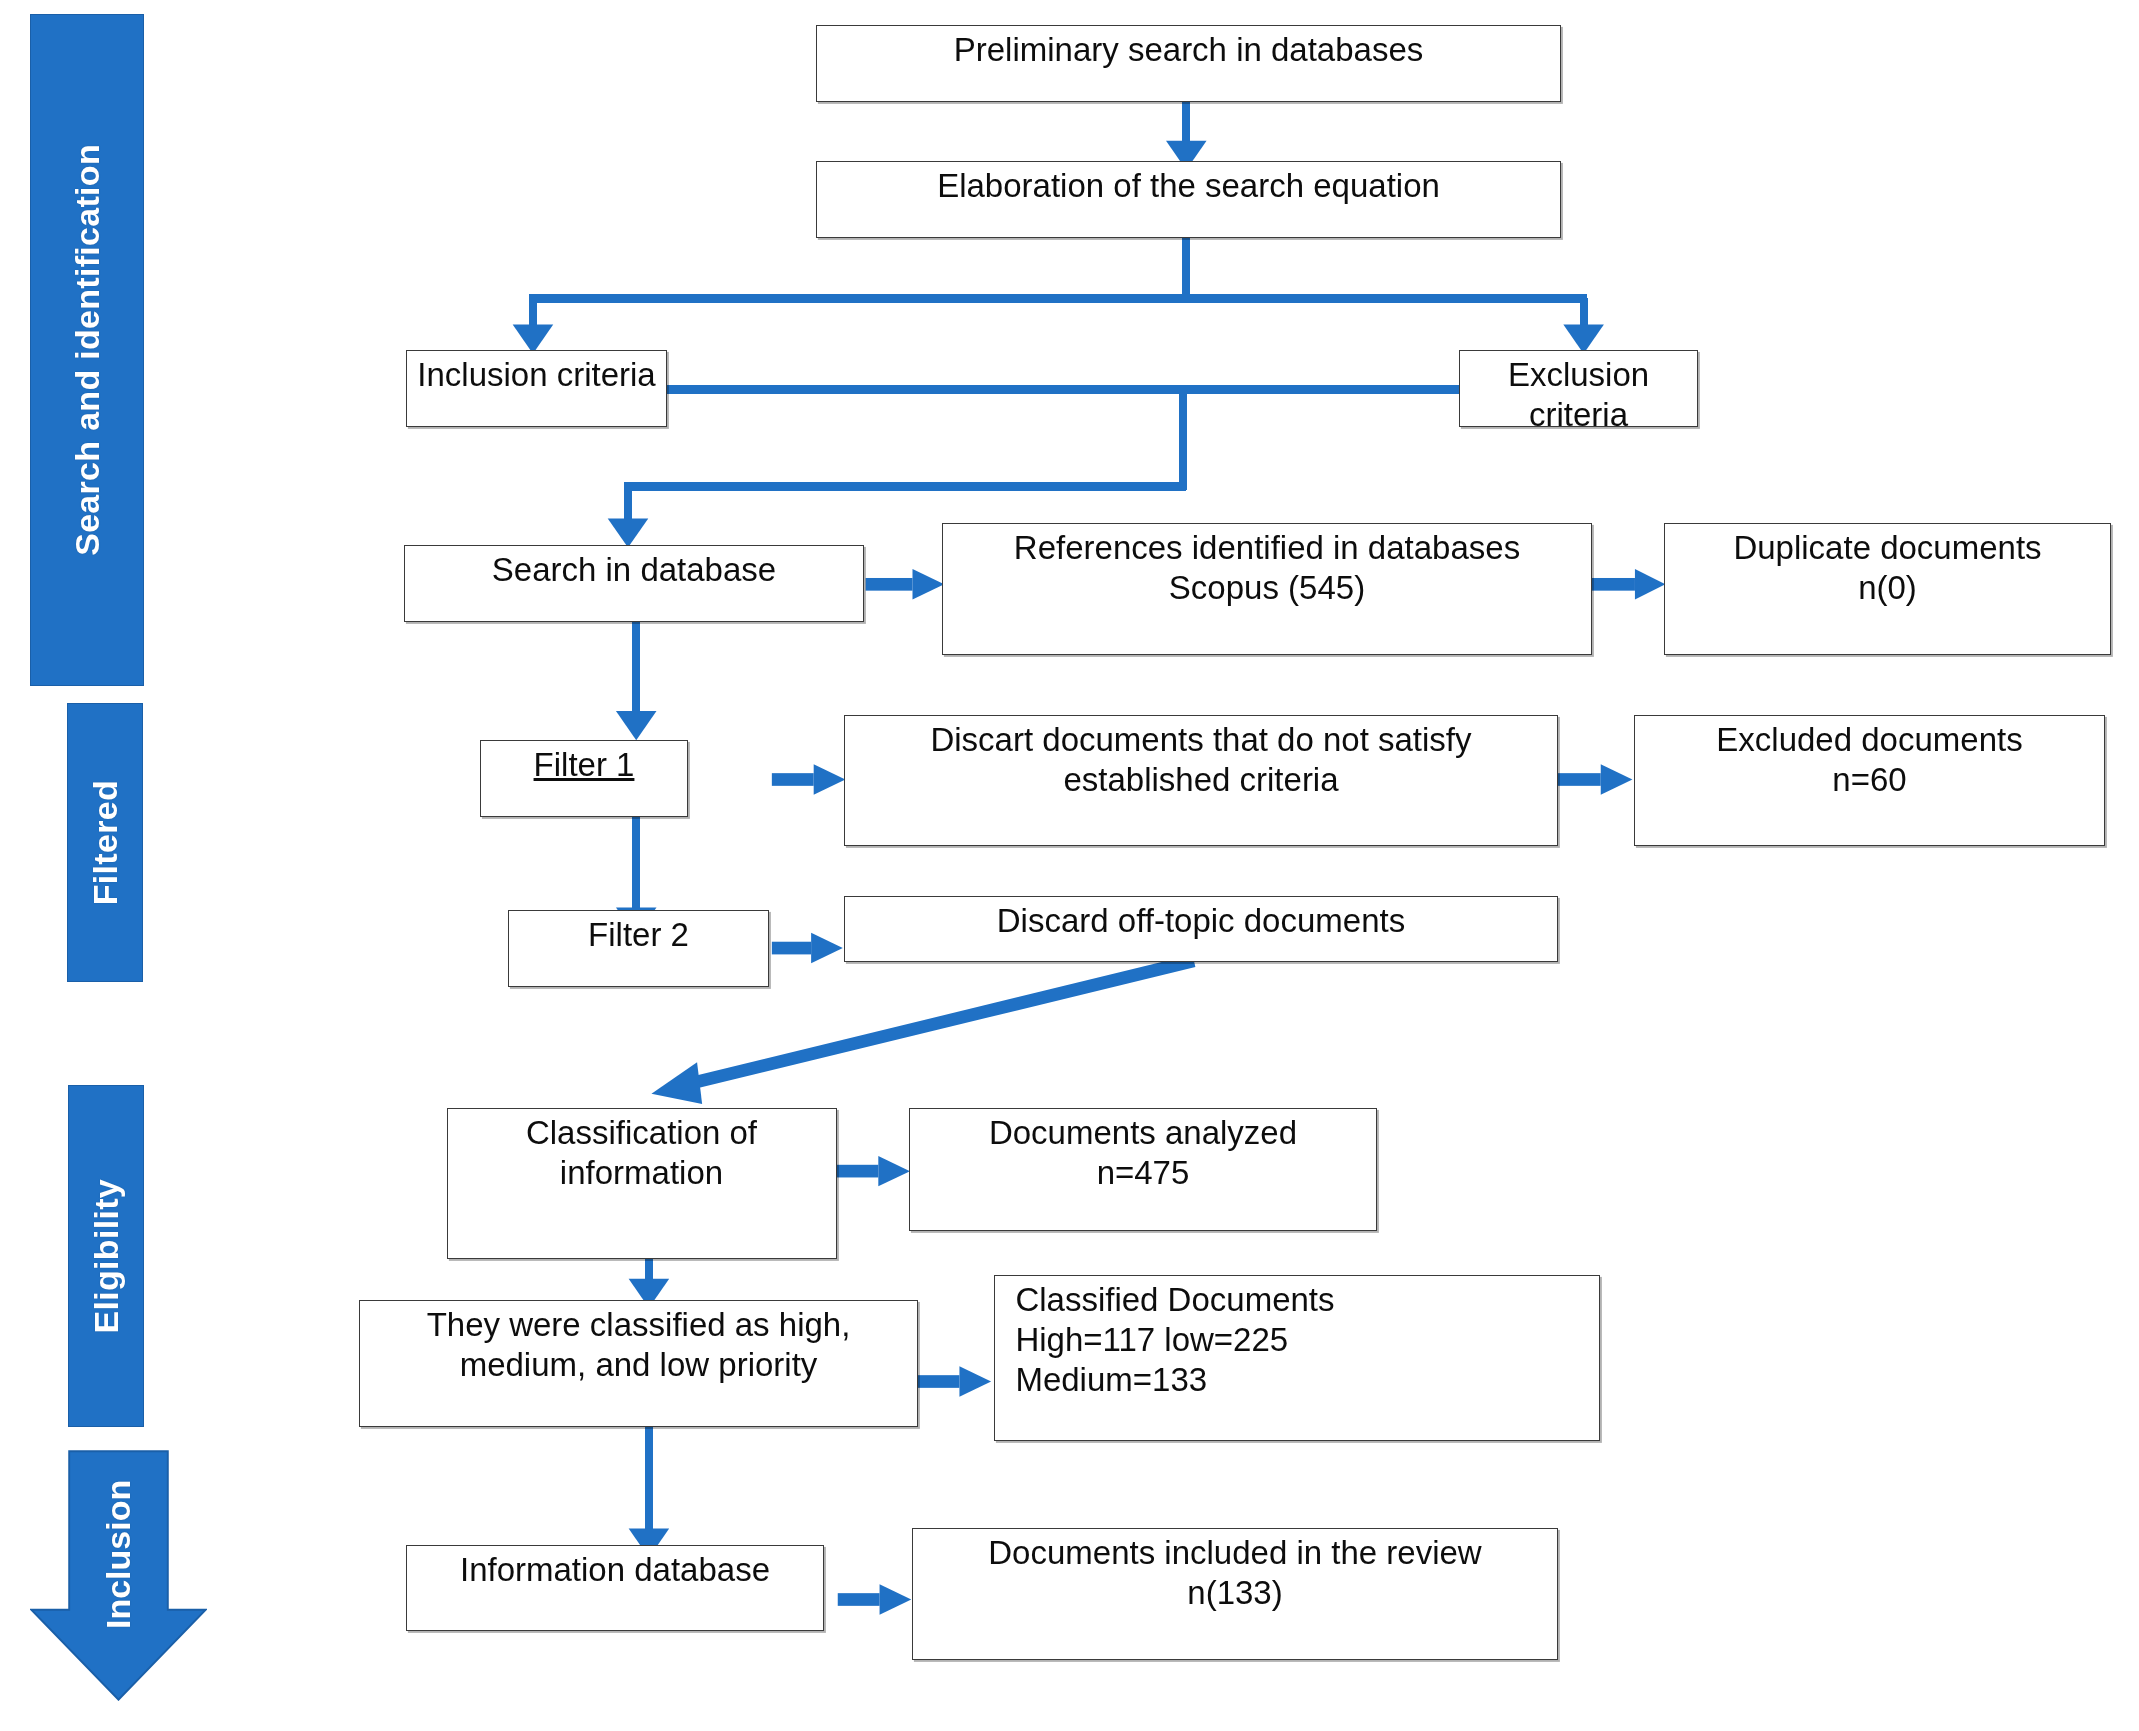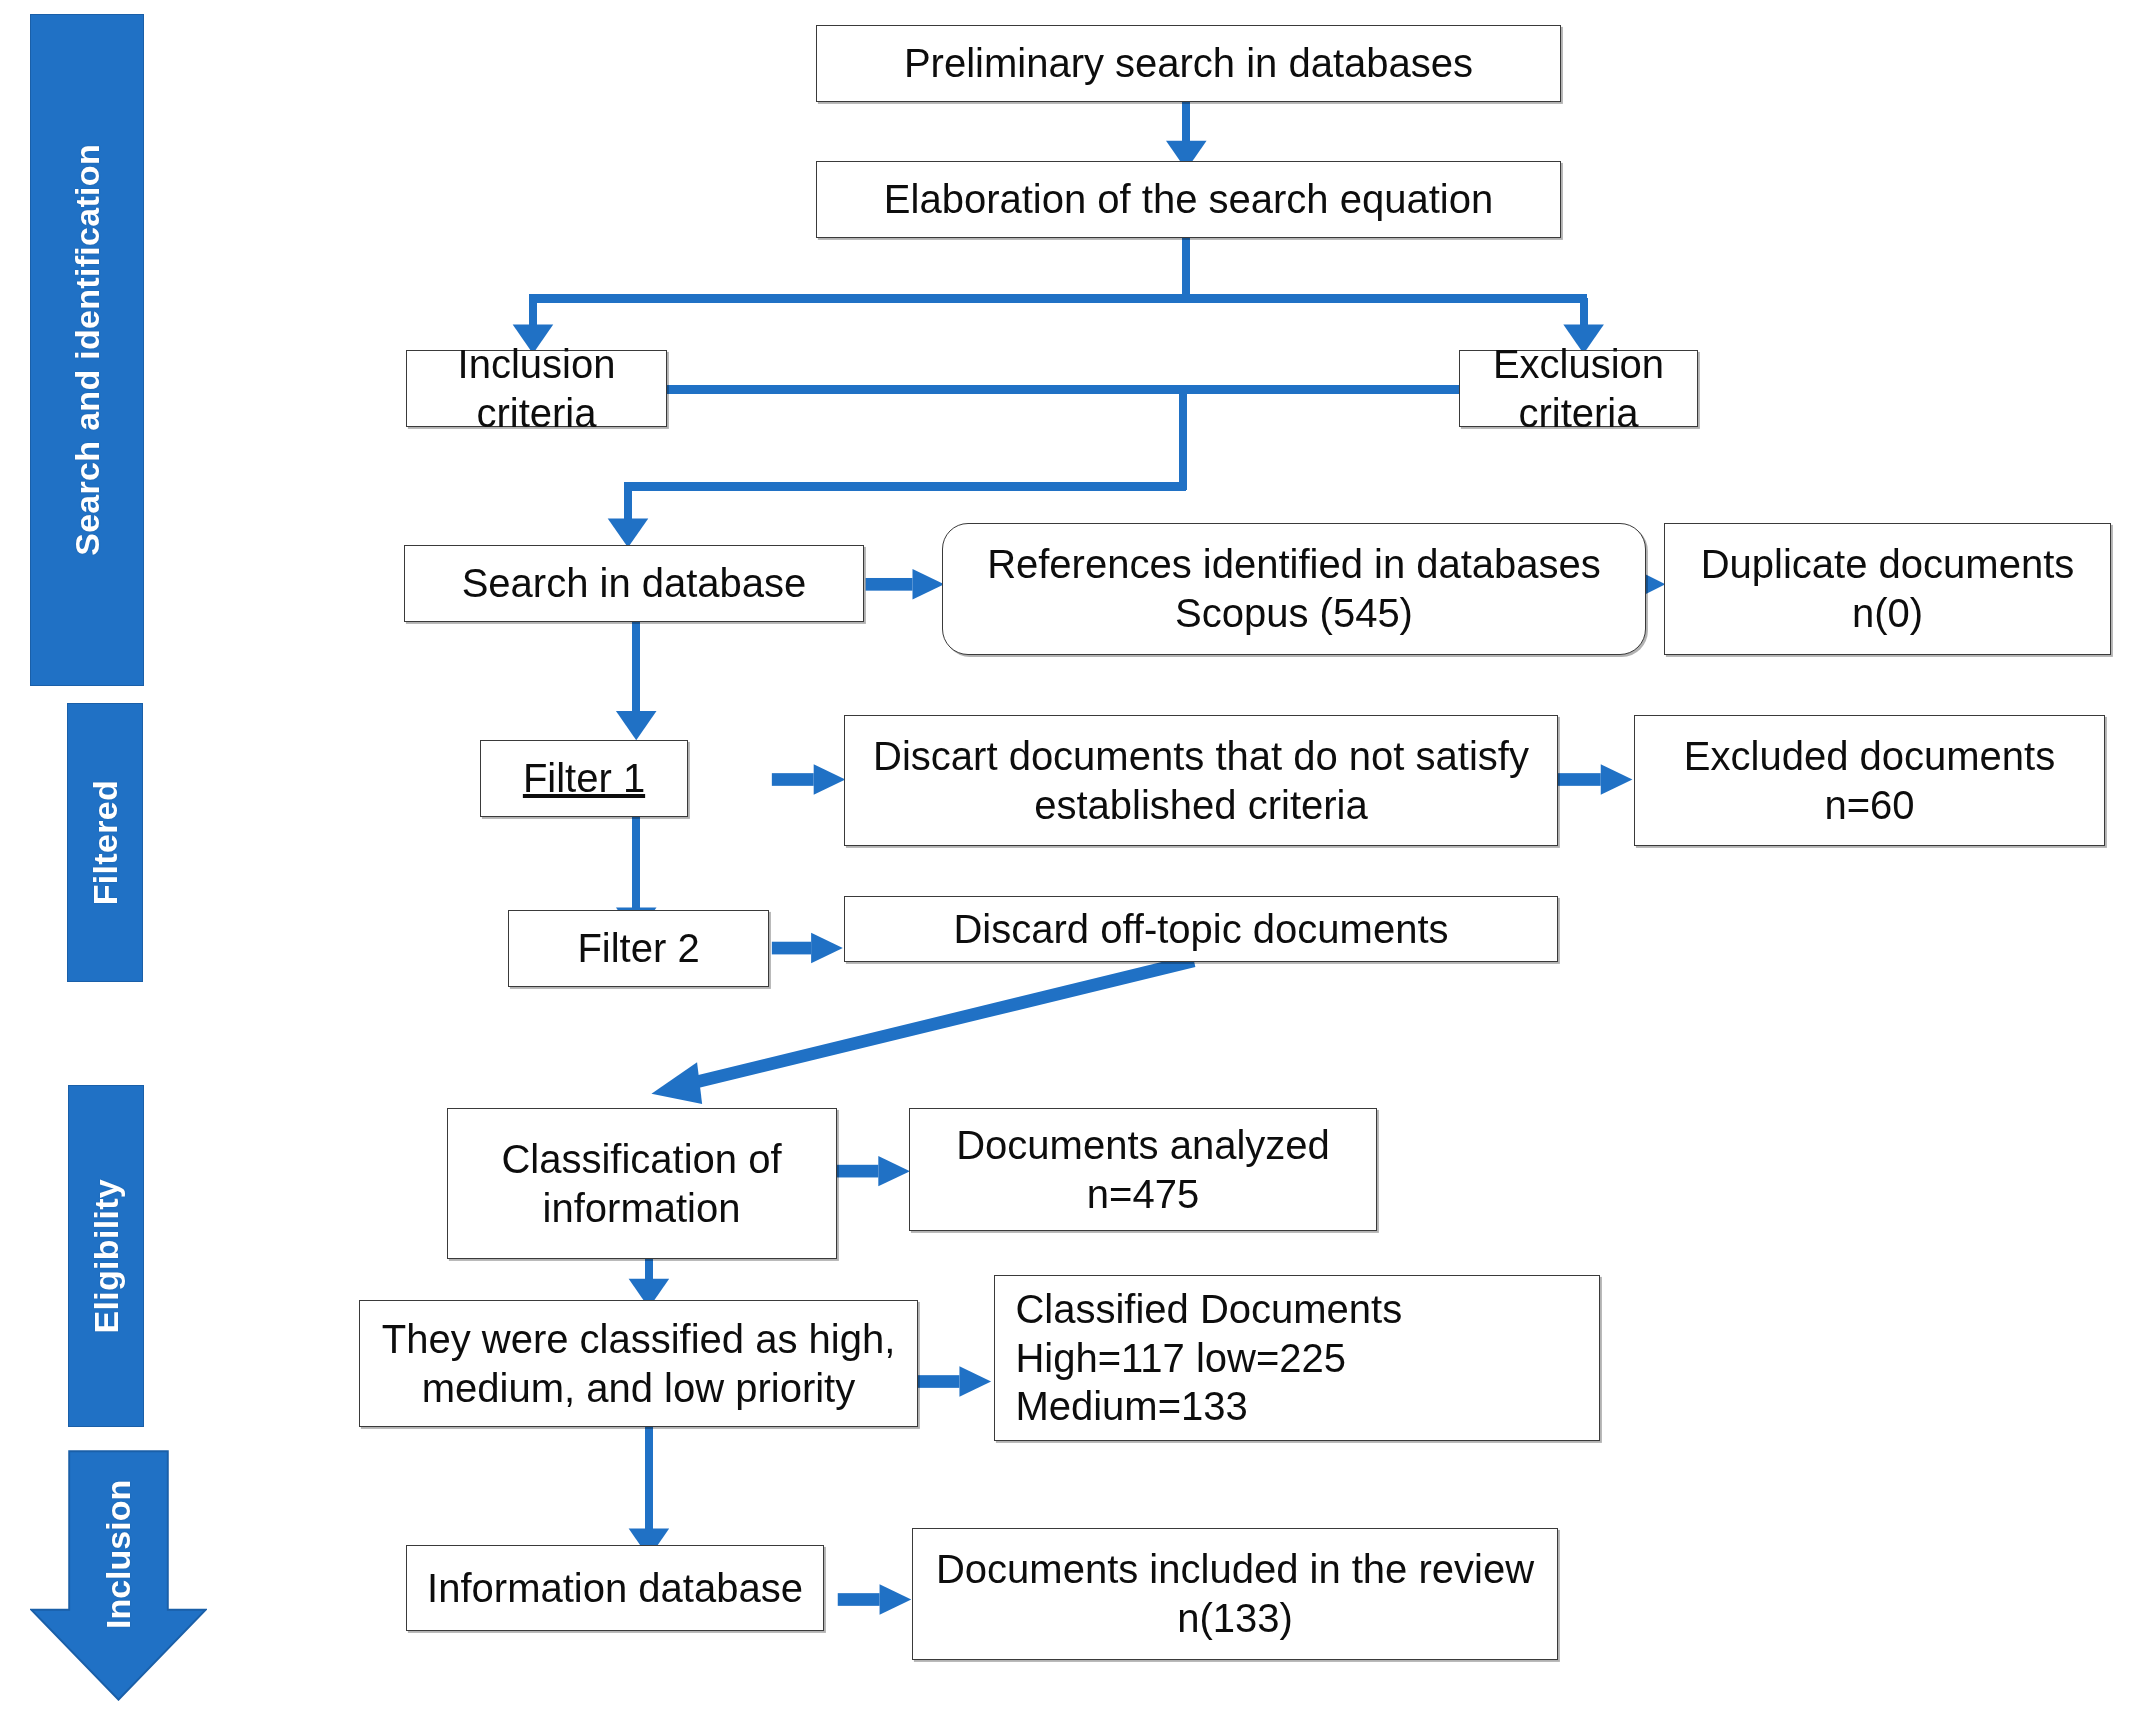--- a/index.html
+++ b/index.html
@@ -71,25 +71,24 @@
     text-shadow: 0 0 1.3px rgba(0,0,0,0.25);
   }
 
   
   .node {
     position: absolute;
     box-sizing: border-box;
     background: #ffffff;
     border: 1.9px solid #3a3a3a;
     display: flex;
-    align-items: center;
     justify-content: center;
     text-align: center;
     color: #0d0d0d;
-    font-size: 40px;
+    font-size: 33px;
     line-height: 1.22;
     padding: 3.8px 9px;
     box-shadow: 1.9px 1.9px 0 rgba(0,0,0,0.30);
   }
   .node .node-text { white-space: pre-line; }
   .node.align-left {
     justify-content: flex-start;
     text-align: left;
   }
   .node.align-left .node-text { padding-left: 11.4px; }
@@ -221,21 +220,21 @@
   </div>
 
   <div class="node" style="left:1459px; top:350px; width:239px; height:77px;">
     <span class="node-text">Exclusion criteria</span>
   </div>
 
   <div class="node" style="left:404px; top:545px; width:460px; height:77px;">
     <span class="node-text">Search in database</span>
   </div>
 
-  <div class="node" style="left:942px; top:523px; width:704px; height:132px;border-radius:26px;">
+  <div class="node" style="left:942px; top:523px; width:650px; height:132px;">
     <span class="node-text">References identified in databases
 Scopus (545)</span>
   </div>
 
   <div class="node" style="left:1664px; top:523px; width:447px; height:132px;">
     <span class="node-text">Duplicate documents
 n(0)</span>
   </div>
 
   <div class="node" style="left:480px; top:740px; width:208px; height:77px;text-decoration:underline;">

